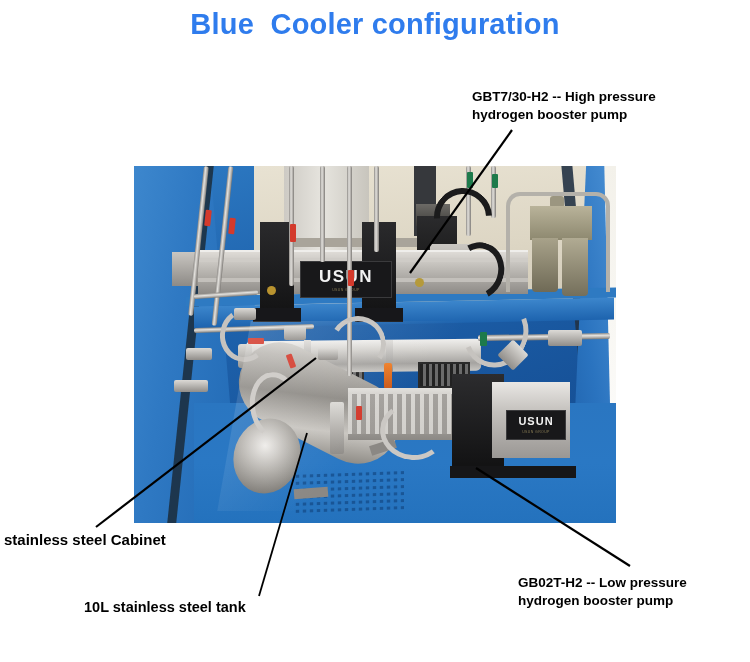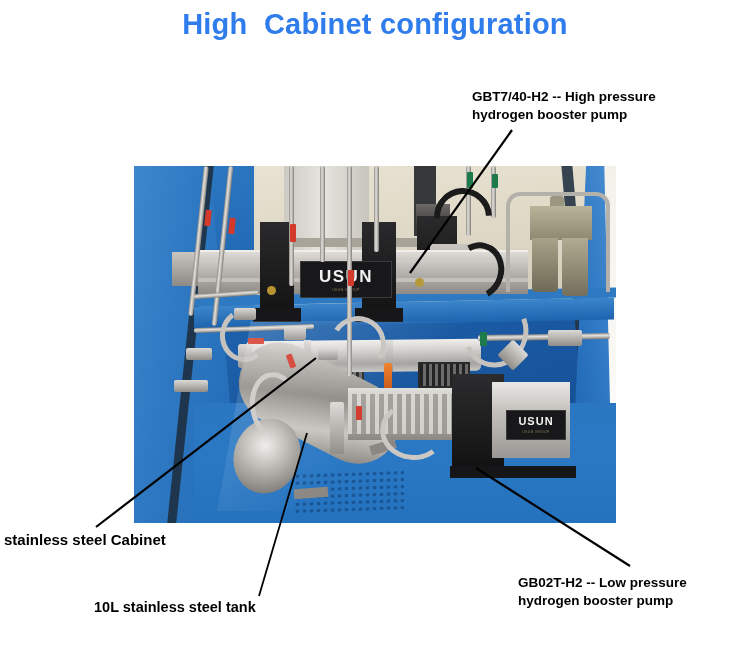--- a/index.html
+++ b/index.html
@@ -397,33 +397,33 @@
     position: absolute;
     font-size: 13.5px;
     font-weight: bold;
     color: #000000;
     line-height: 1.35;
     white-space: pre-line;
   }
   #callout-hp { left: 472px; top: 88px; }
   #callout-lp { left: 518px; top: 574px; }
   #callout-cooler { left: 4px; top: 530px; font-size: 15px; }
-  #callout-tank { left: 94px; top: 598px; font-size: 14.5px; }
+  #callout-tank { left: 84px; top: 598px; font-size: 14.5px; }
 
   #leader-layer {
     position: absolute;
     left: 0; top: 0;
     width: 750px; height: 662px;
     pointer-events: none;
   }
 </style>
 </head>
 <body>
 
-<div id="page-title">High  Cabinet configuration</div>
+<div id="page-title">Blue  Cooler configuration</div>
 
 <div id="photo">
 
   <div class="cab-back"></div>
 
   <div class="wall"></div>
   <div class="wall-strip"></div>
   <div class="wall-dark"></div>
   <div class="wall-shelf"></div>
 
@@ -533,21 +533,21 @@
   <div class="gloss"></div>
 </div>
 
 <svg id="leader-layer" viewBox="0 0 750 662" xmlns="http://www.w3.org/2000/svg">
   <line x1="512" y1="130" x2="410" y2="273" stroke="#000000" stroke-width="2.2"></line>
   <line x1="630" y1="566" x2="476" y2="468" stroke="#000000" stroke-width="2.2"></line>
   <line x1="96" y1="527" x2="316" y2="358" stroke="#000000" stroke-width="2.2"></line>
   <line x1="259" y1="596" x2="307" y2="433" stroke="#000000" stroke-width="1.8"></line>
 </svg>
 
-<div class="callout" id="callout-hp">GBT7/40-H2  -- High pressure
+<div class="callout" id="callout-hp">GBT7/30-H2  -- High pressure
 hydrogen booster pump</div>
 
 <div class="callout" id="callout-lp">GB02T-H2 -- Low pressure
 hydrogen booster pump</div>
 
 <div class="callout" id="callout-cooler">stainless steel  Cabinet</div>
 
 <div class="callout" id="callout-tank">10L  stainless steel tank</div>
 
 </body></html>

